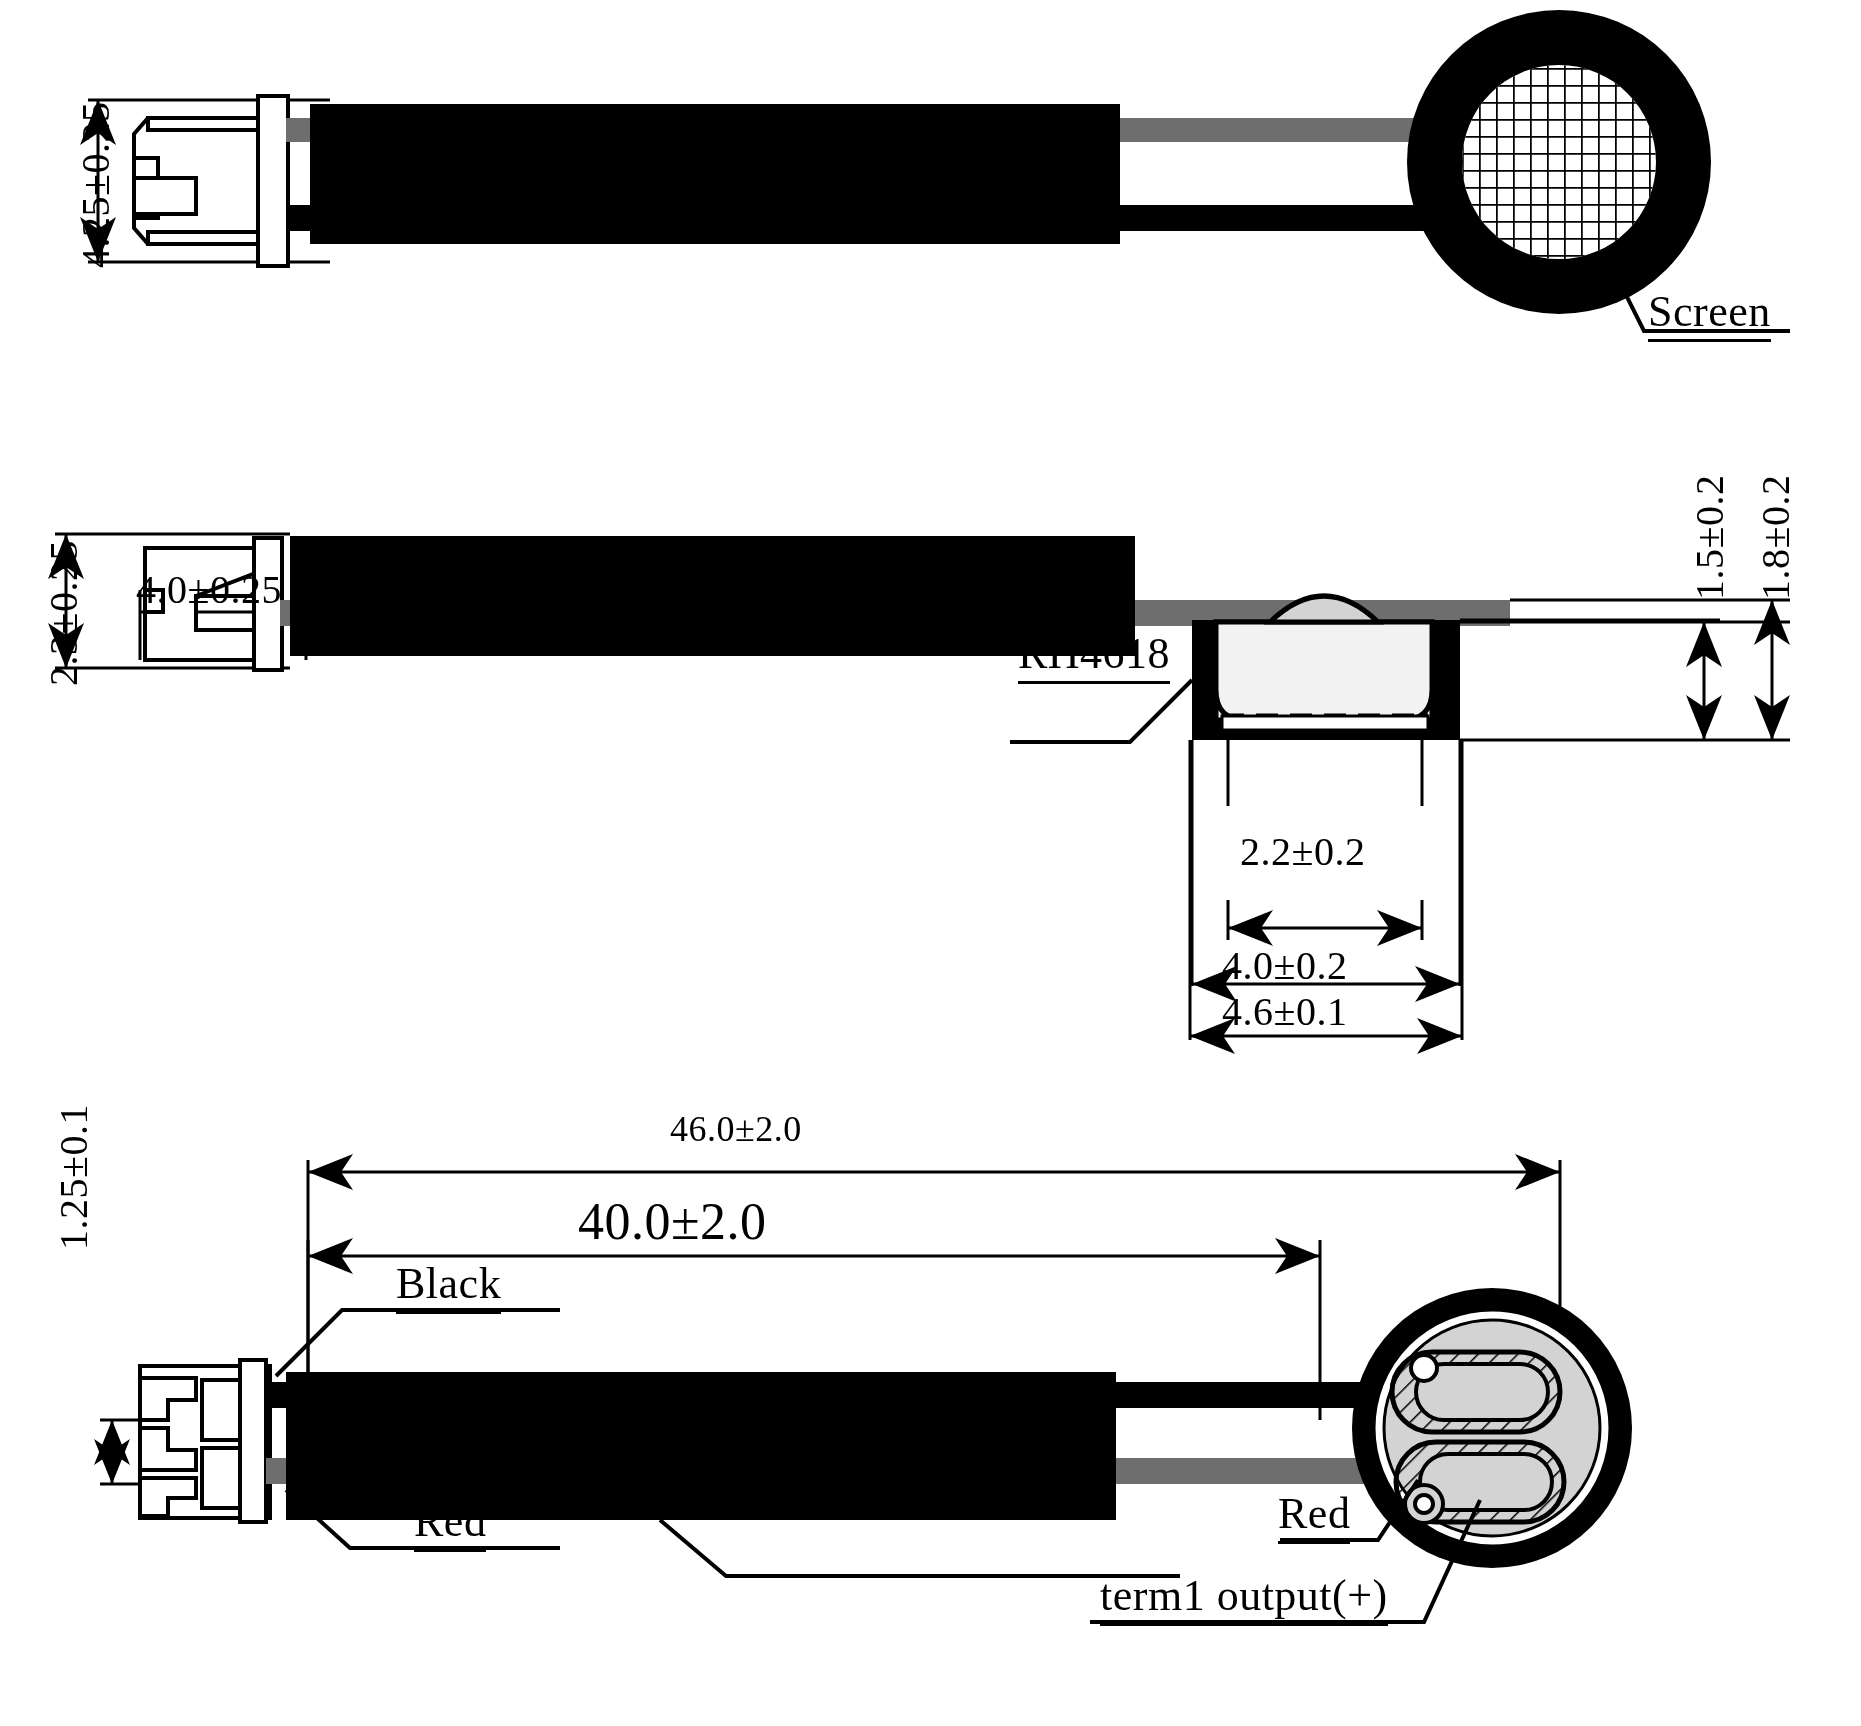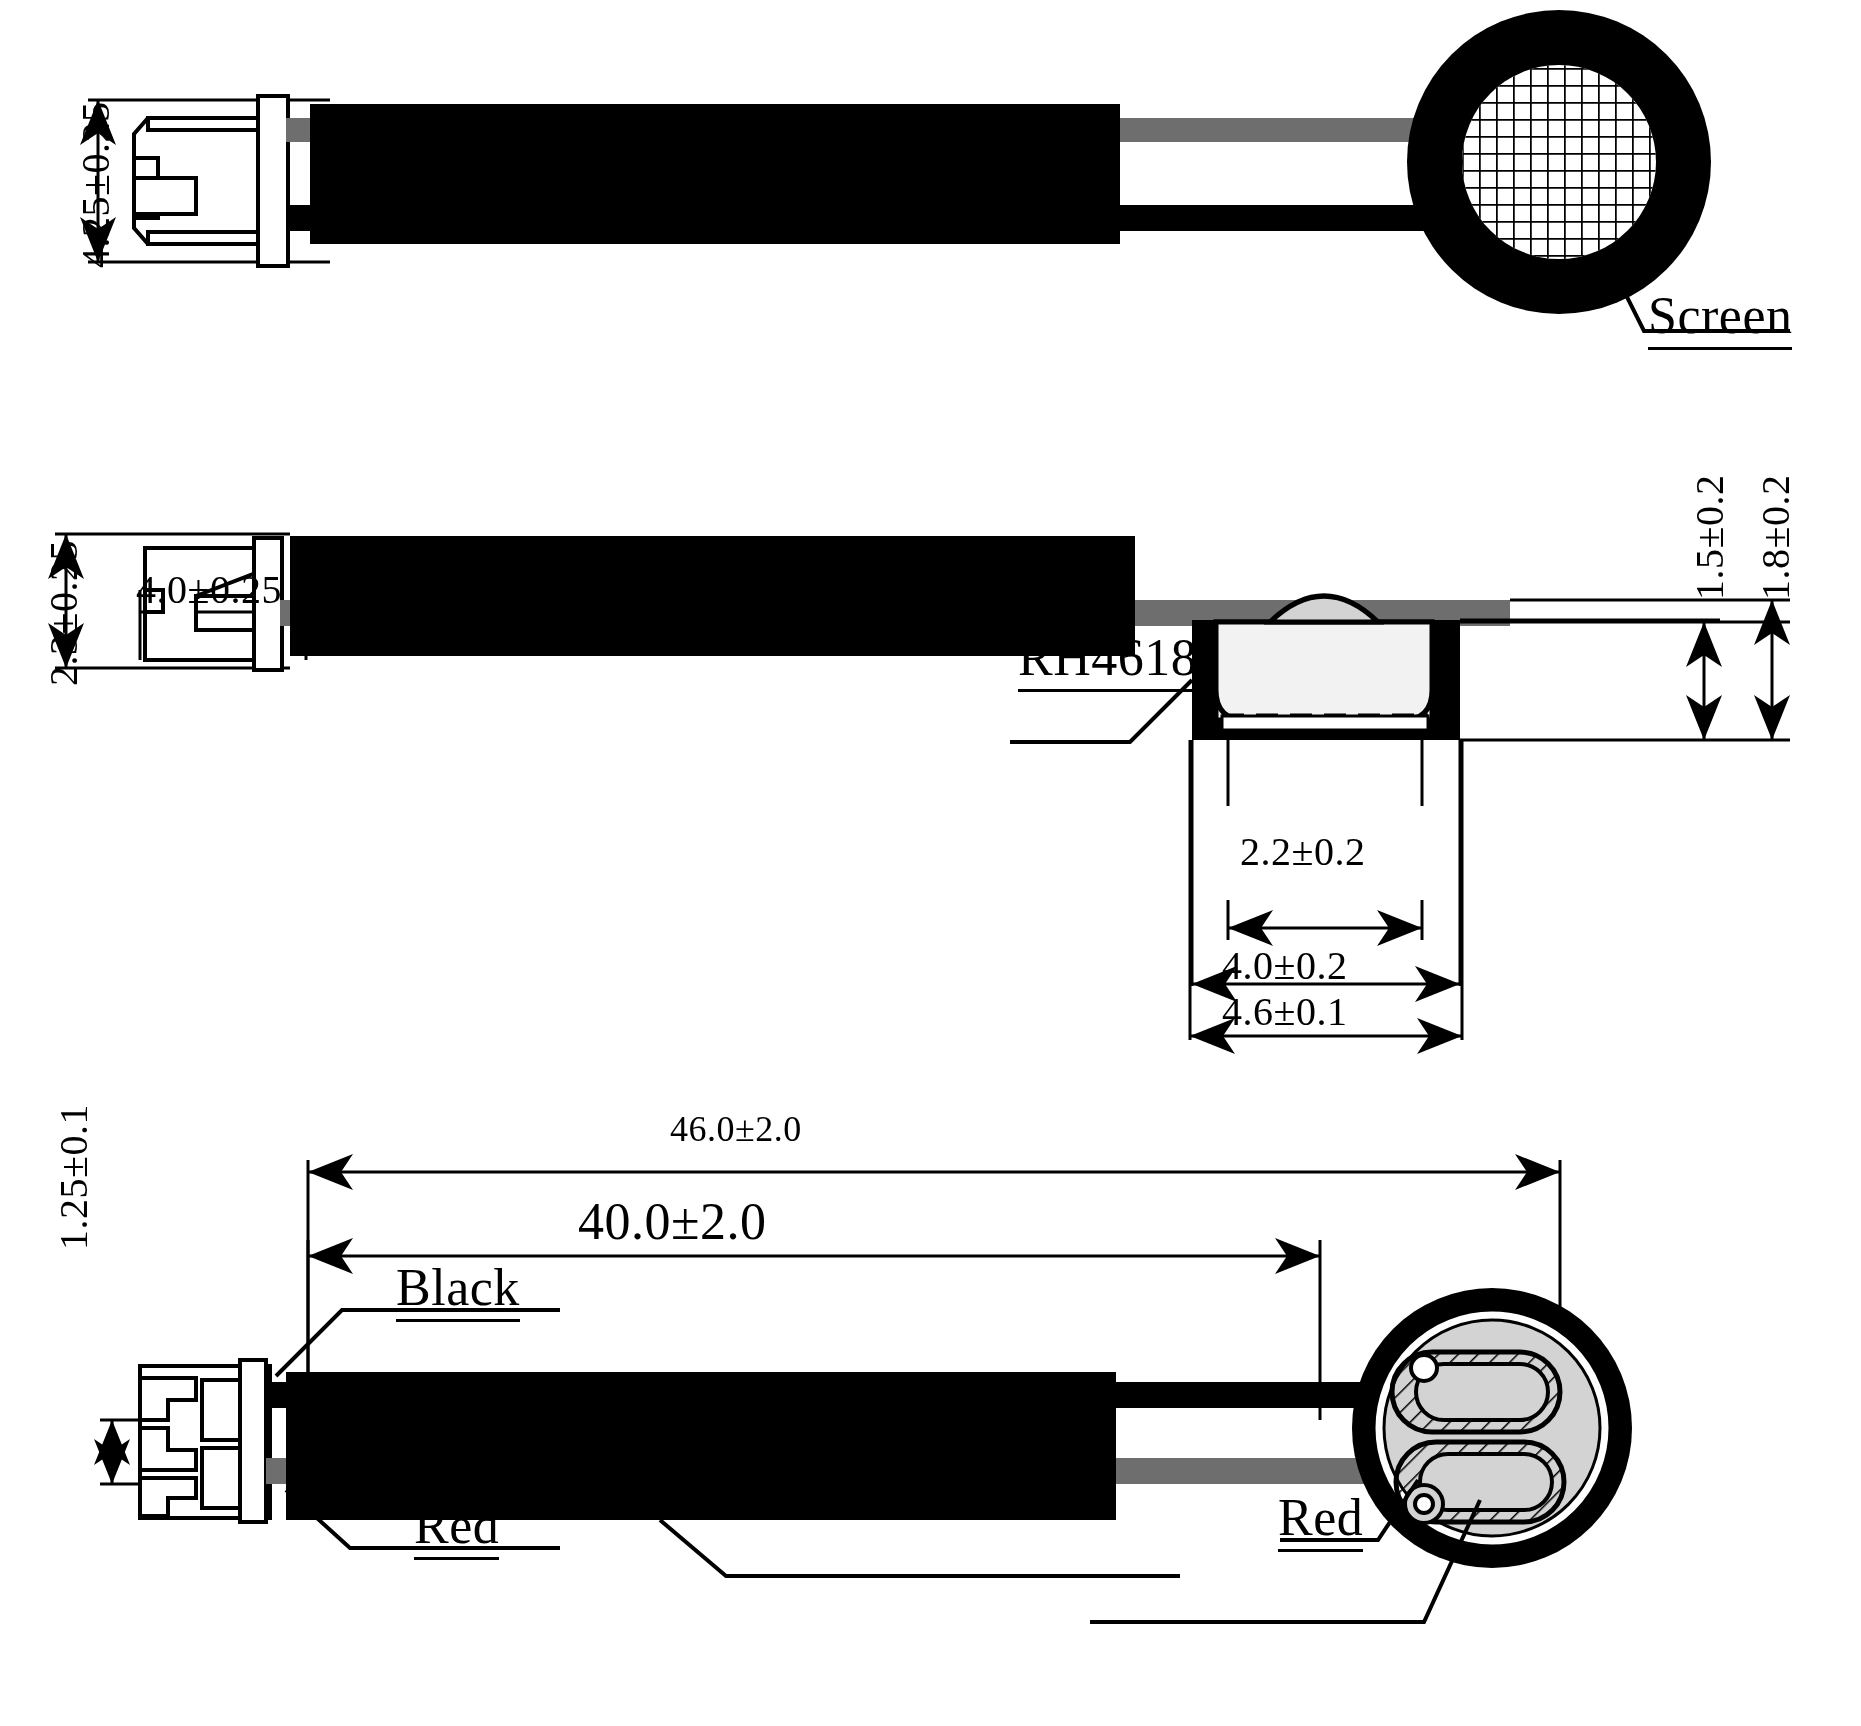--- a/index.html
+++ b/index.html
@@ -39,21 +39,21 @@
     left: 0;
     top: 0;
     width: 1861px;
     height: 1726px;
     overflow: visible;
   }
   .dimtxt {
     font-size: 40px;
   }
   .annot {
-    font-size: 52px;
+    font-size: 44px;
   }
 </style>
 </head>
 <body>
 
 <div id="sheet">
 
   <svg class="layer" viewBox="0 0 1861 1726" xmlns="http://www.w3.org/2000/svg">
     <defs>
       <pattern id="mesh" width="17" height="17" patternUnits="userSpaceOnUse">
@@ -231,14 +231,15 @@
 
   <div class="lbl dimtxt vert" style="left:50px; top:1250px;">1.25±0.1</div>
 
   <div class="lbl annot lbl-ul" style="left:396px; top:1258px;">Black</div>
 
   <div class="lbl annot lbl-ul" style="left:414px; top:1496px;">Red</div>
 
 
   <div class="lbl annot lbl-ul" style="left:1278px; top:1488px;">Red</div>
 
+  <div class="lbl annot lbl-ul" style="left:1100px; top:1570px;">term1 output(+)</div>
 
 </div>
 
 </body></html>

